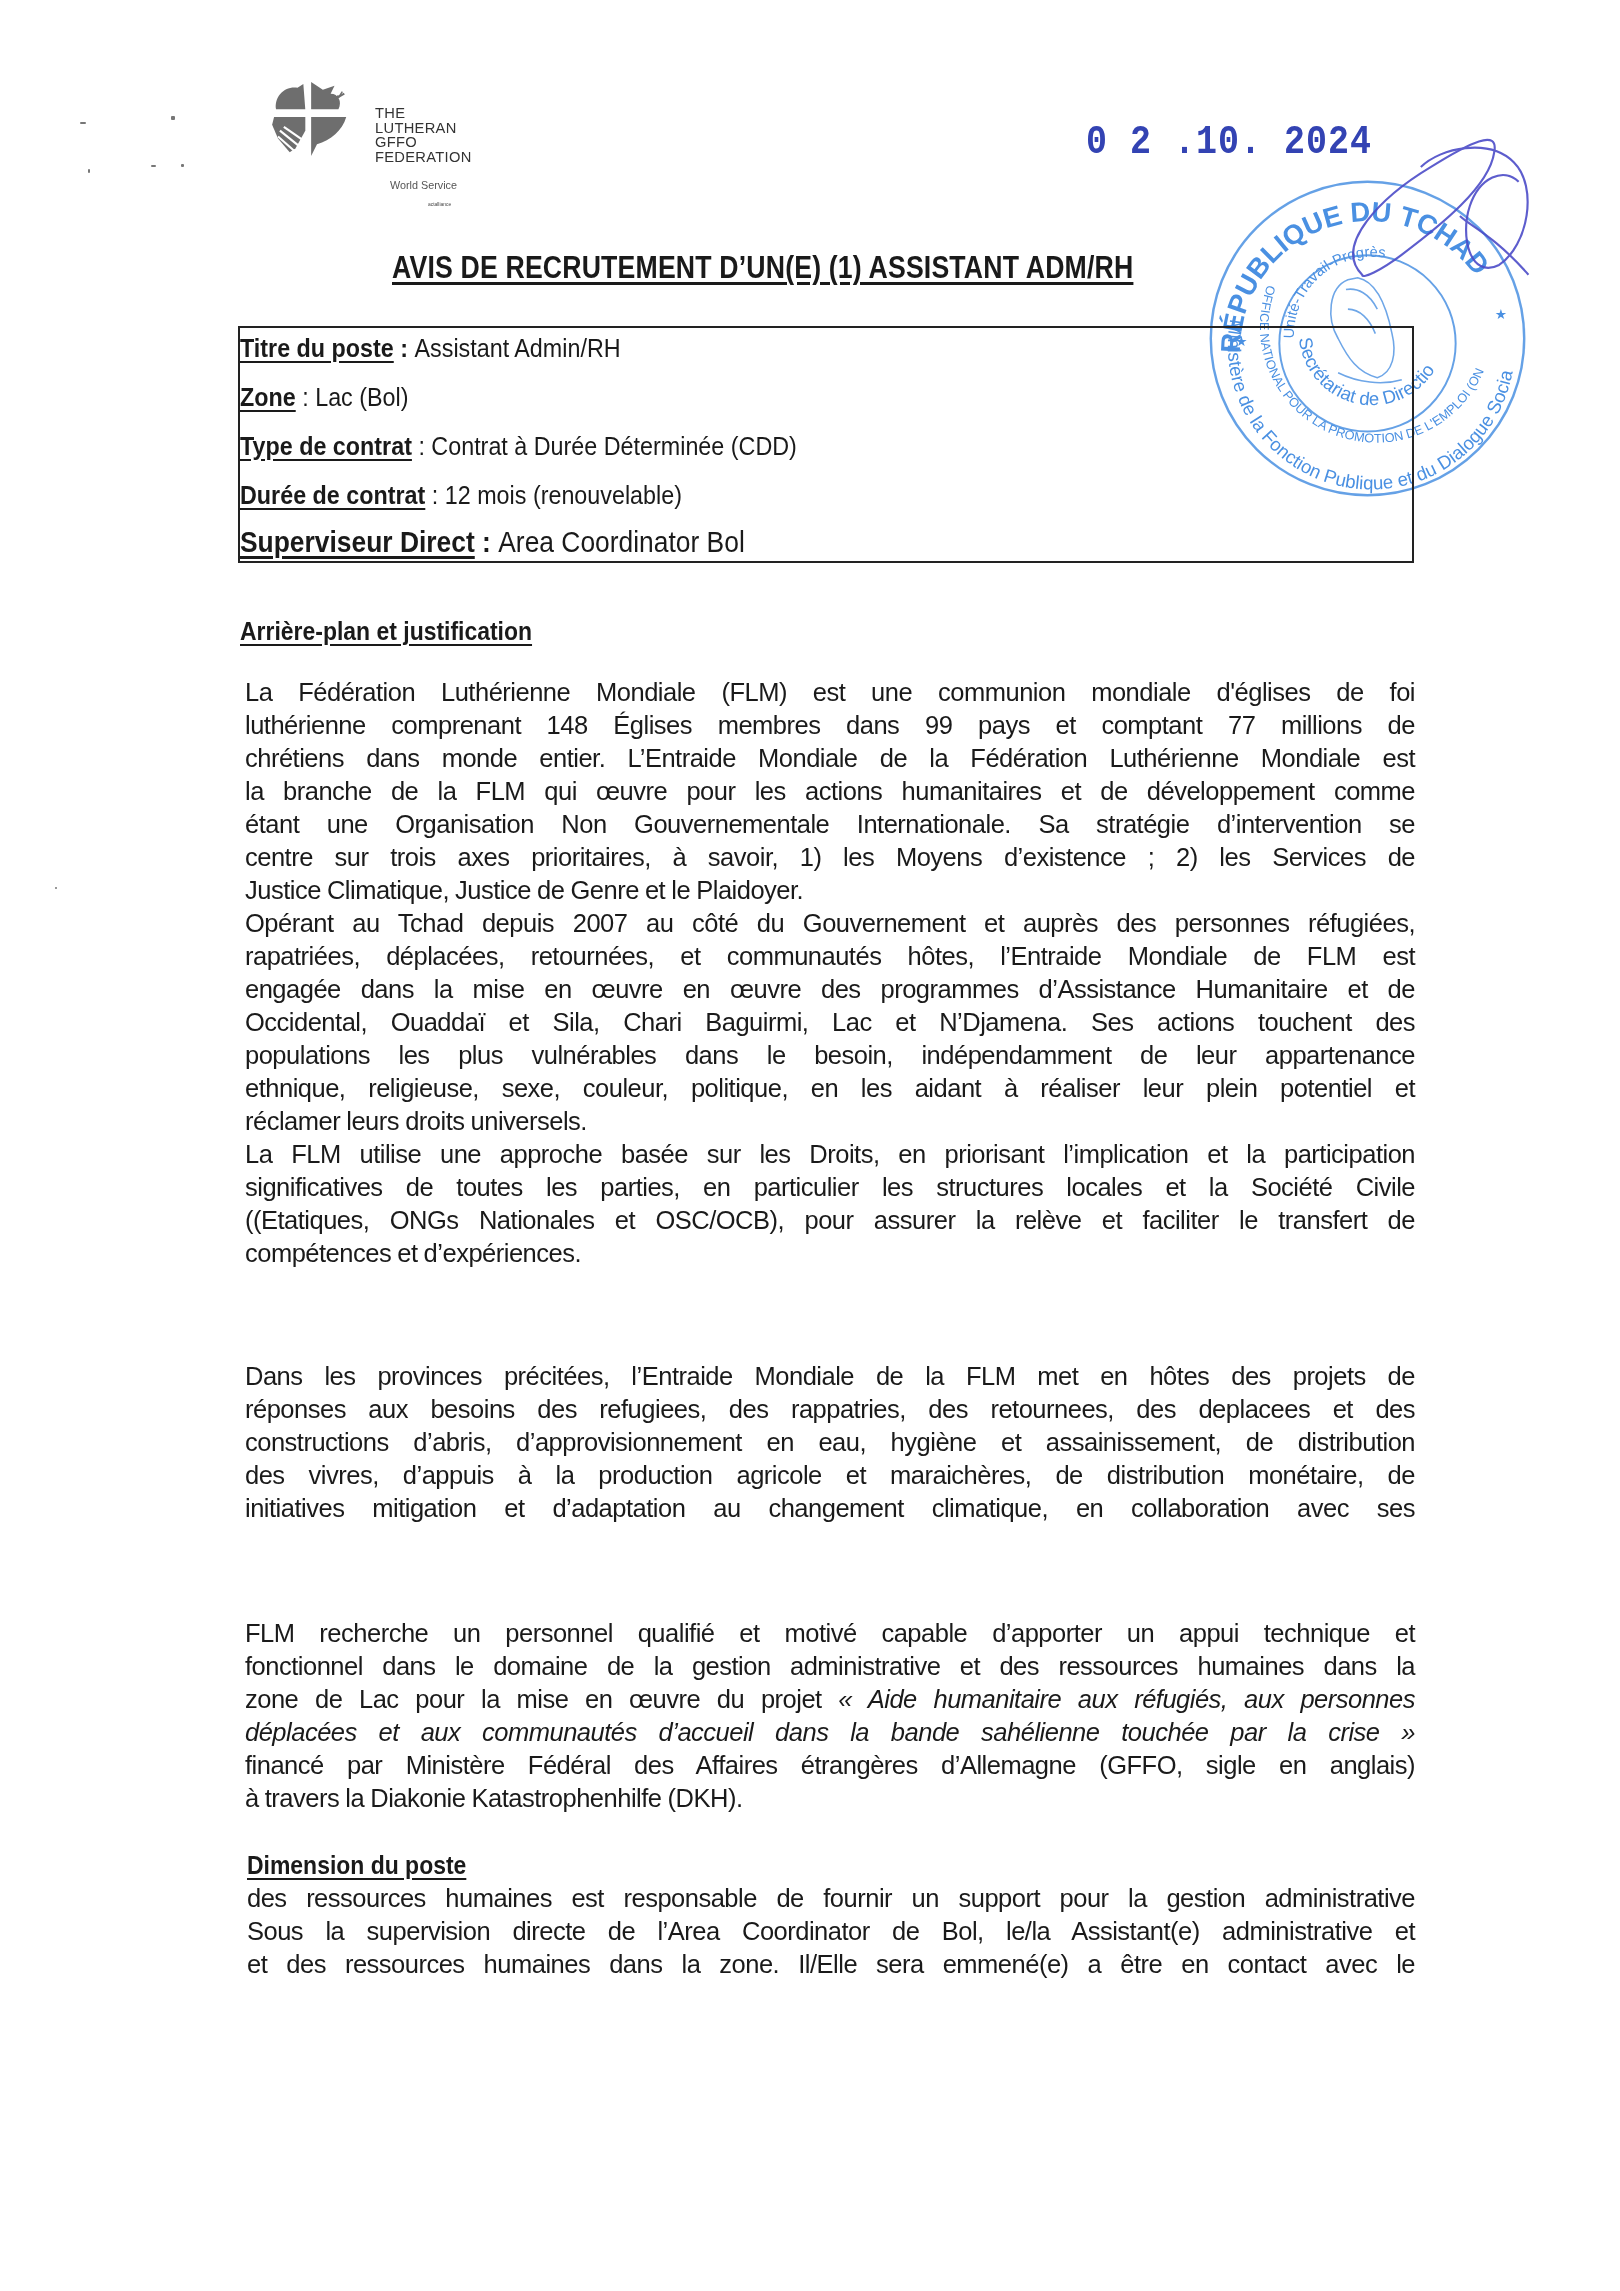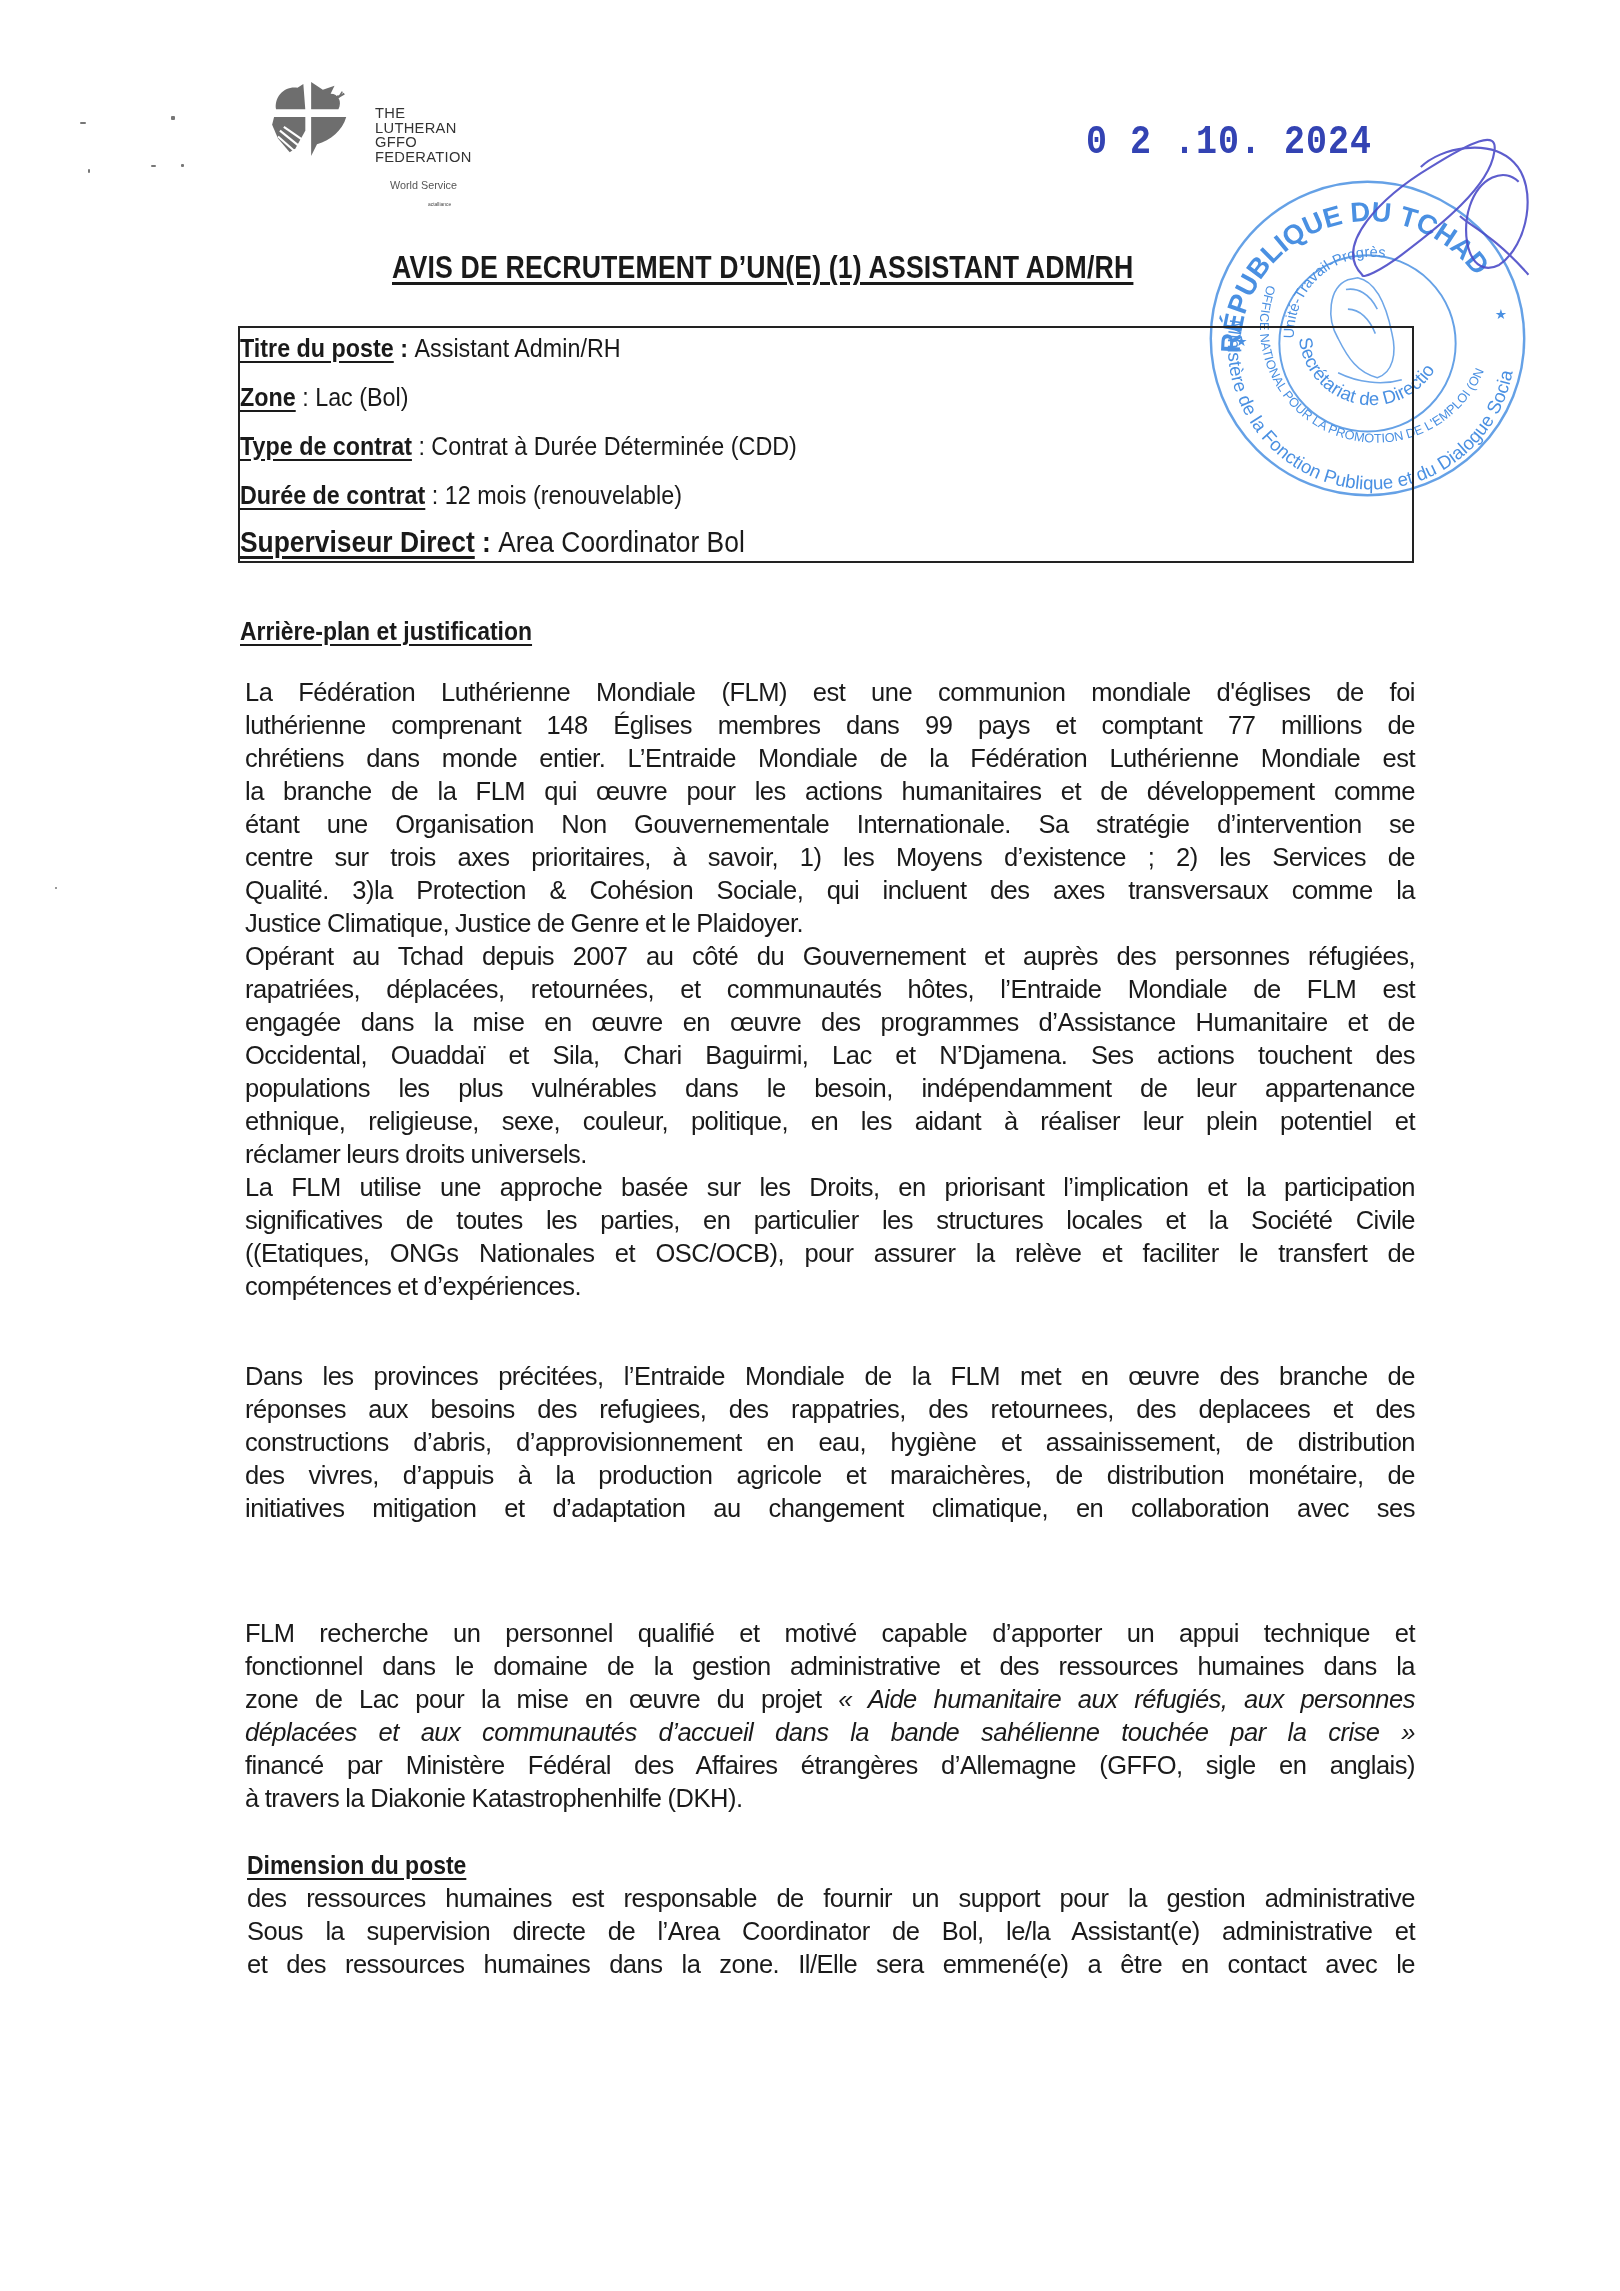--- a/index.html
+++ b/index.html
@@ -138,37 +138,36 @@
 
 <div class="abs section-head" style="top:617px;">Arrière-plan et justification</div>
 
 <div class="para" style="top:676px;">
   <span class="line">La Fédération Luthérienne Mondiale (FLM) est une communion mondiale d'églises de foi</span>
   <span class="line">luthérienne comprenant 148 Églises membres dans 99 pays et comptant 77 millions de</span>
   <span class="line">chrétiens dans monde entier. L’Entraide Mondiale de la Fédération Luthérienne Mondiale est</span>
   <span class="line">la branche de la FLM qui œuvre pour les actions humanitaires et de développement comme</span>
   <span class="line">étant une Organisation Non Gouvernementale Internationale. Sa stratégie d’intervention se</span>
   <span class="line">centre sur trois axes prioritaires, à savoir, 1) les Moyens d’existence ; 2) les Services de</span>
-  <span class="line">Qualité. 3)la Protection &amp; Cohésion Sociale, qui incluent des axes transversaux comme la</span>
   <span class="line last">Justice Climatique, Justice de Genre et le Plaidoyer.</span>
   <span class="line">Opérant au Tchad depuis 2007 au côté du Gouvernement et auprès des personnes réfugiées,</span>
   <span class="line">rapatriées, déplacées, retournées, et communautés hôtes, l’Entraide Mondiale de FLM est</span>
   <span class="line">engagée dans la mise en œuvre en œuvre des programmes d’Assistance Humanitaire et de</span>
   <span class="line">Occidental, Ouaddaï et Sila, Chari Baguirmi, Lac et N’Djamena. Ses actions touchent des</span>
   <span class="line">populations les plus vulnérables dans le besoin, indépendamment de leur appartenance</span>
   <span class="line">ethnique, religieuse, sexe, couleur, politique, en les aidant à réaliser leur plein potentiel et</span>
   <span class="line last">réclamer leurs droits universels.</span>
   <span class="line">La FLM utilise une approche basée sur les Droits, en priorisant l’implication et la participation</span>
   <span class="line">significatives de toutes les parties, en particulier les structures locales et la Société Civile</span>
   <span class="line">((Etatiques, ONGs Nationales et OSC/OCB), pour assurer la relève et faciliter le transfert de</span>
   <span class="line last">compétences et d’expériences.</span>
 </div>
 
 <div class="para" style="top:1360px;">
-  <span class="line">Dans les provinces précitées, l’Entraide Mondiale de la FLM met en œuvre des branche de</span>
+  <span class="line">Dans les provinces précitées, l’Entraide Mondiale de la FLM met en hôtes des projets de</span>
   <span class="line">réponses aux besoins des refugiees, des rappatries, des retournees, des deplacees et des</span>
   <span class="line">constructions d’abris, d’approvisionnement en eau, hygiène et assainissement, de distribution</span>
   <span class="line">des vivres, d’appuis à la production agricole et maraichères, de distribution monétaire, de</span>
   <span class="line">initiatives mitigation et d’adaptation au changement climatique, en collaboration avec ses</span>
 </div>
 
 <div class="para" style="top:1617px;">
   <span class="line">FLM recherche un personnel qualifié et motivé capable d’apporter un appui technique et</span>
   <span class="line">fonctionnel dans le domaine de la gestion administrative et des ressources humaines dans la</span>
   <span class="line"><span>zone de Lac pour la mise en œuvre du projet </span><i>« Aide humanitaire aux réfugiés, aux personnes</i></span>

